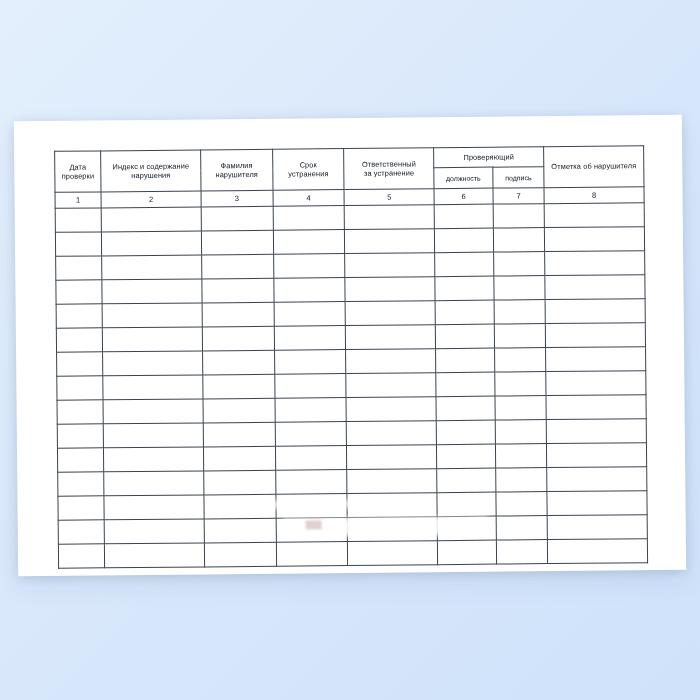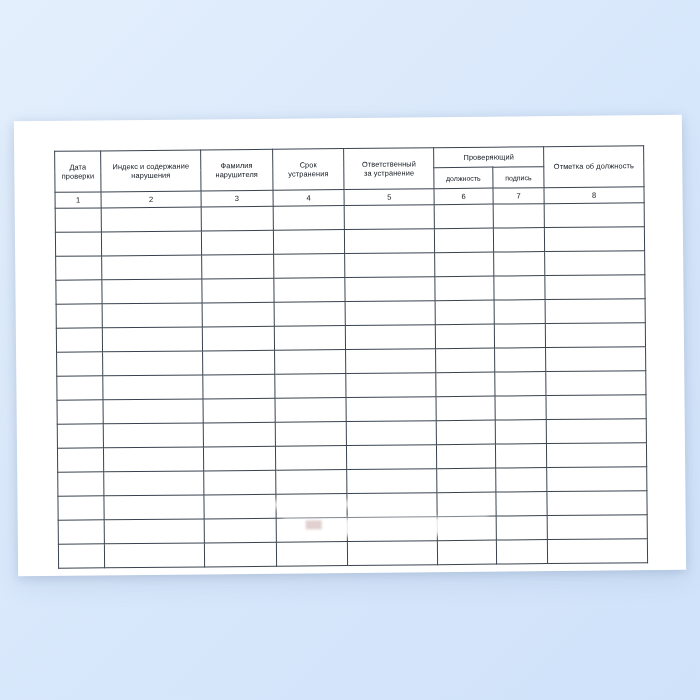--- a/index.html
+++ b/index.html
@@ -149,21 +149,21 @@
             <th class="hdr-cell hdr-tall" rowspan="2">
               <span>Срок<br>устранения</span>
             </th>
             <th class="hdr-cell hdr-tall" rowspan="2">
               <span>Ответственный<br>за устранение</span>
             </th>
             <th class="hdr-cell" colspan="2">
               <span>Проверяющий</span>
             </th>
             <th class="hdr-cell hdr-tall" rowspan="2">
-              <span>Отметка об должность</span>
+              <span>Отметка об нарушителя</span>
             </th>
           </tr>
           <tr>
             <th class="hdr-sub">
               <span>должность</span>
             </th>
             <th class="hdr-sub">
               <span>подпись</span>
             </th>
           </tr>

